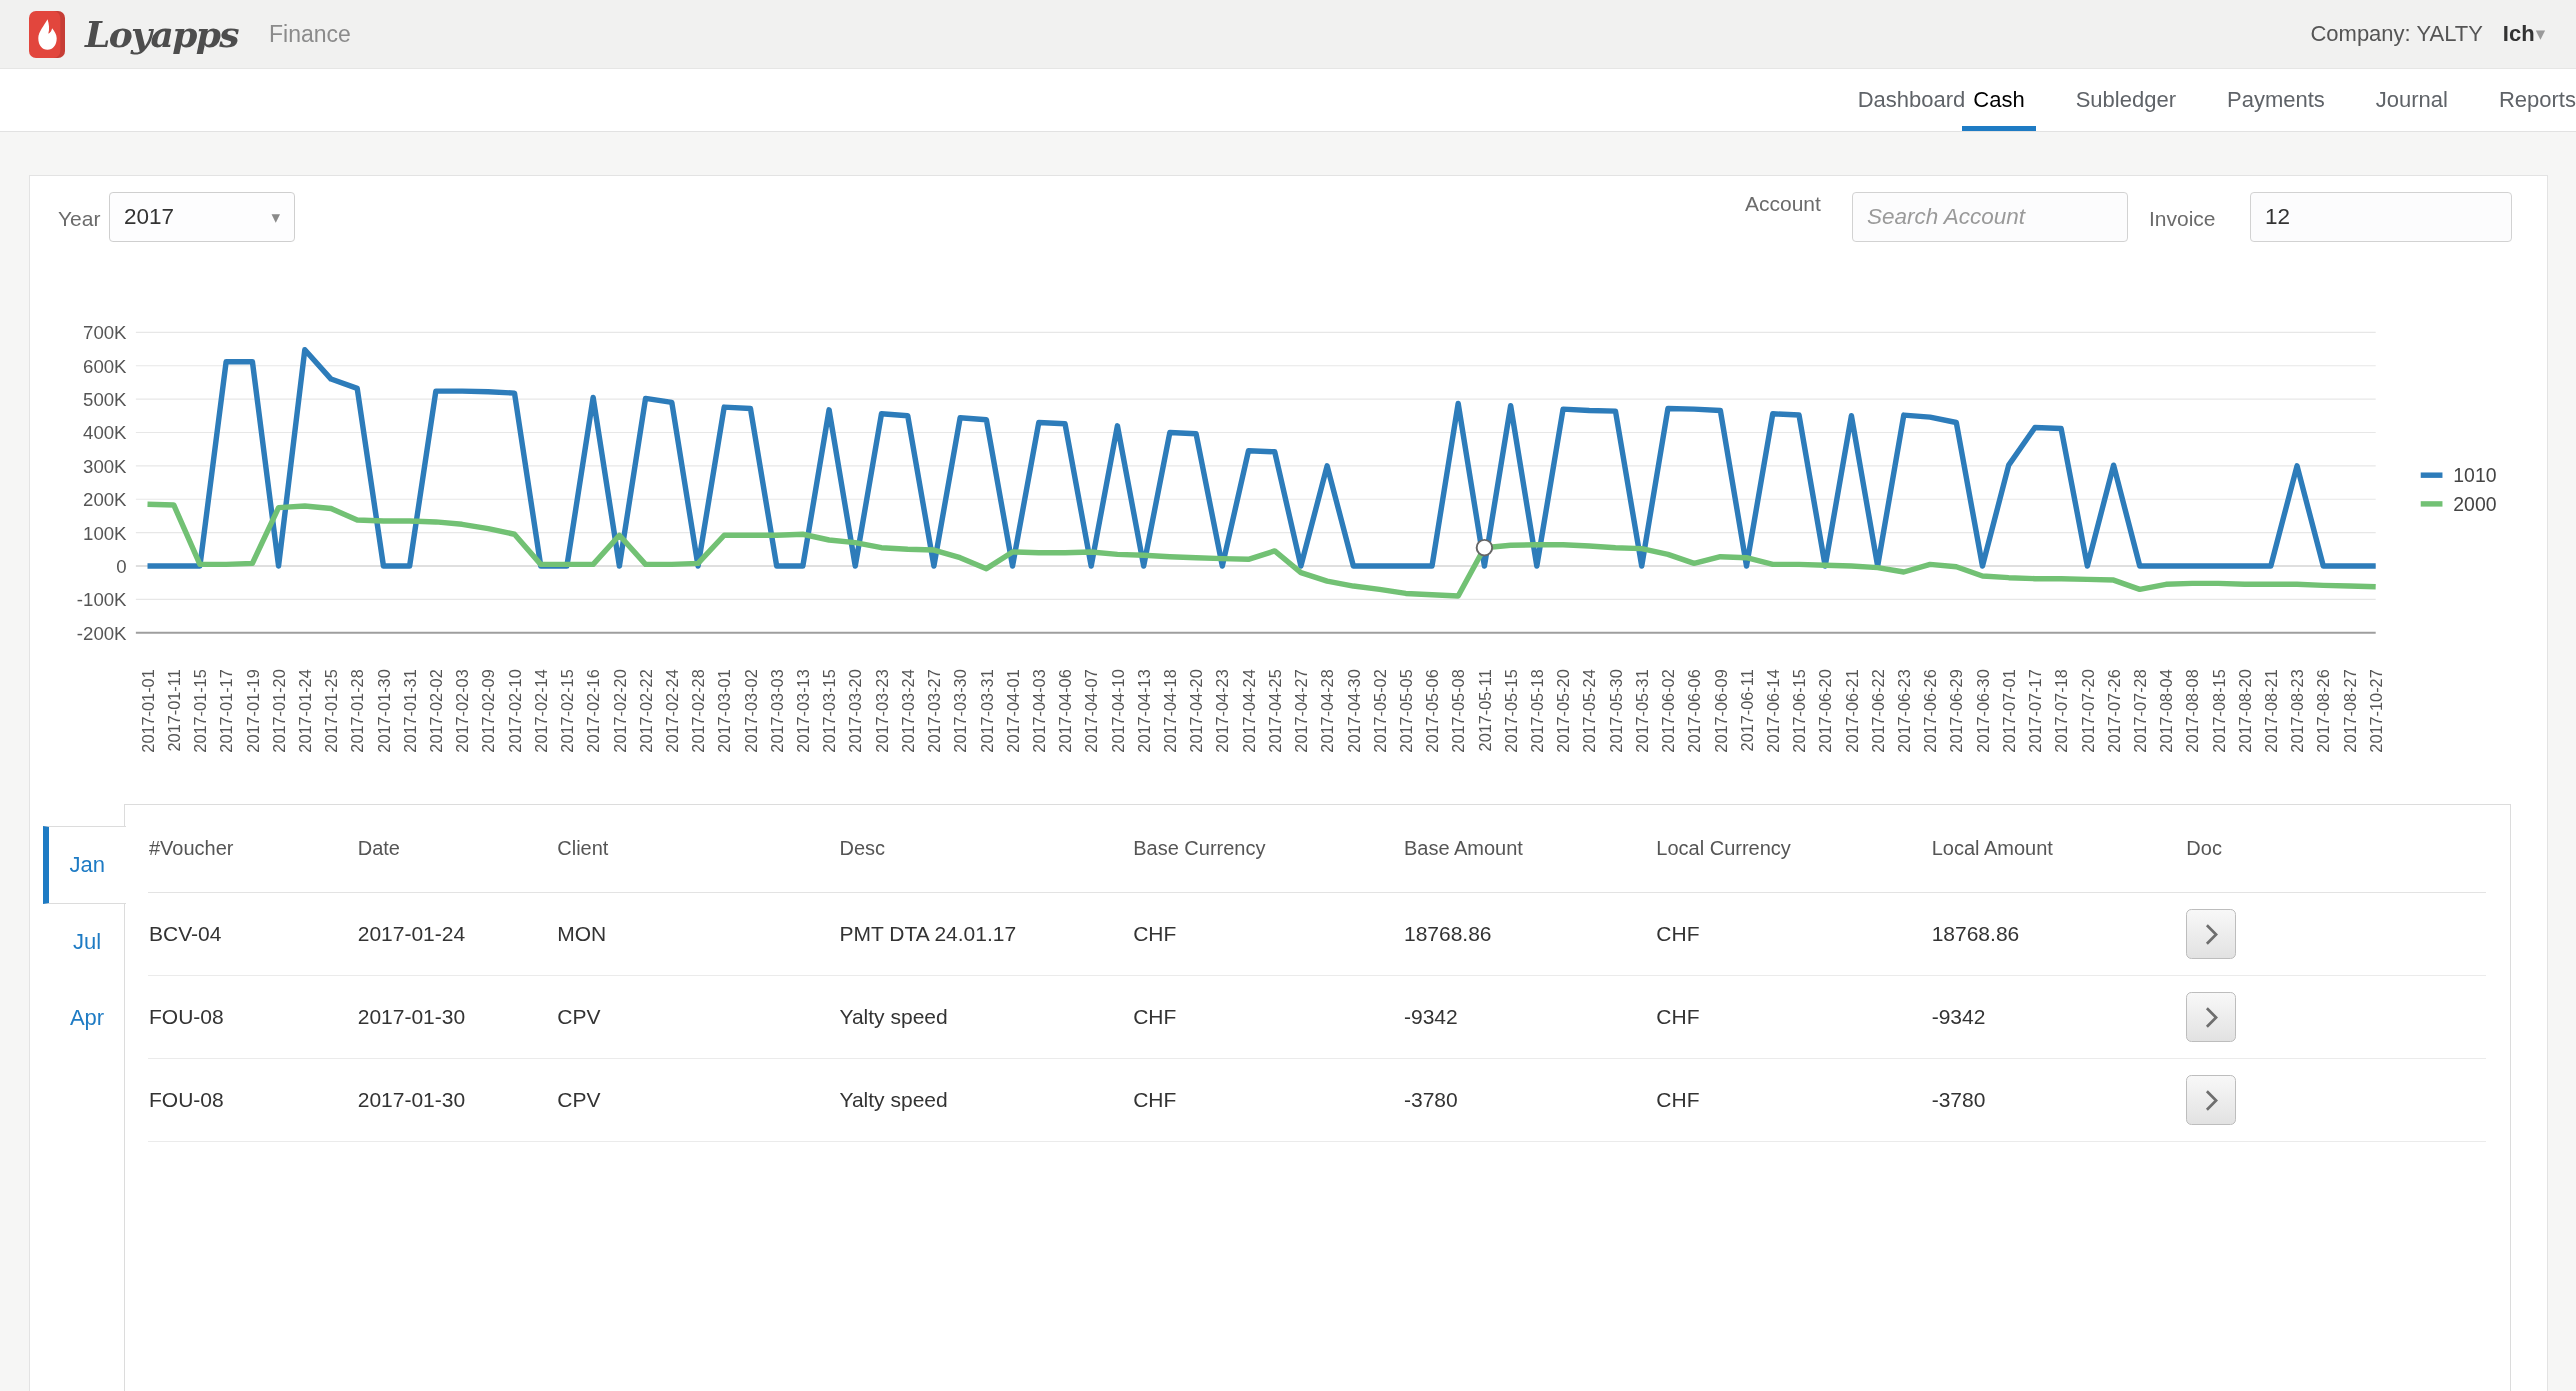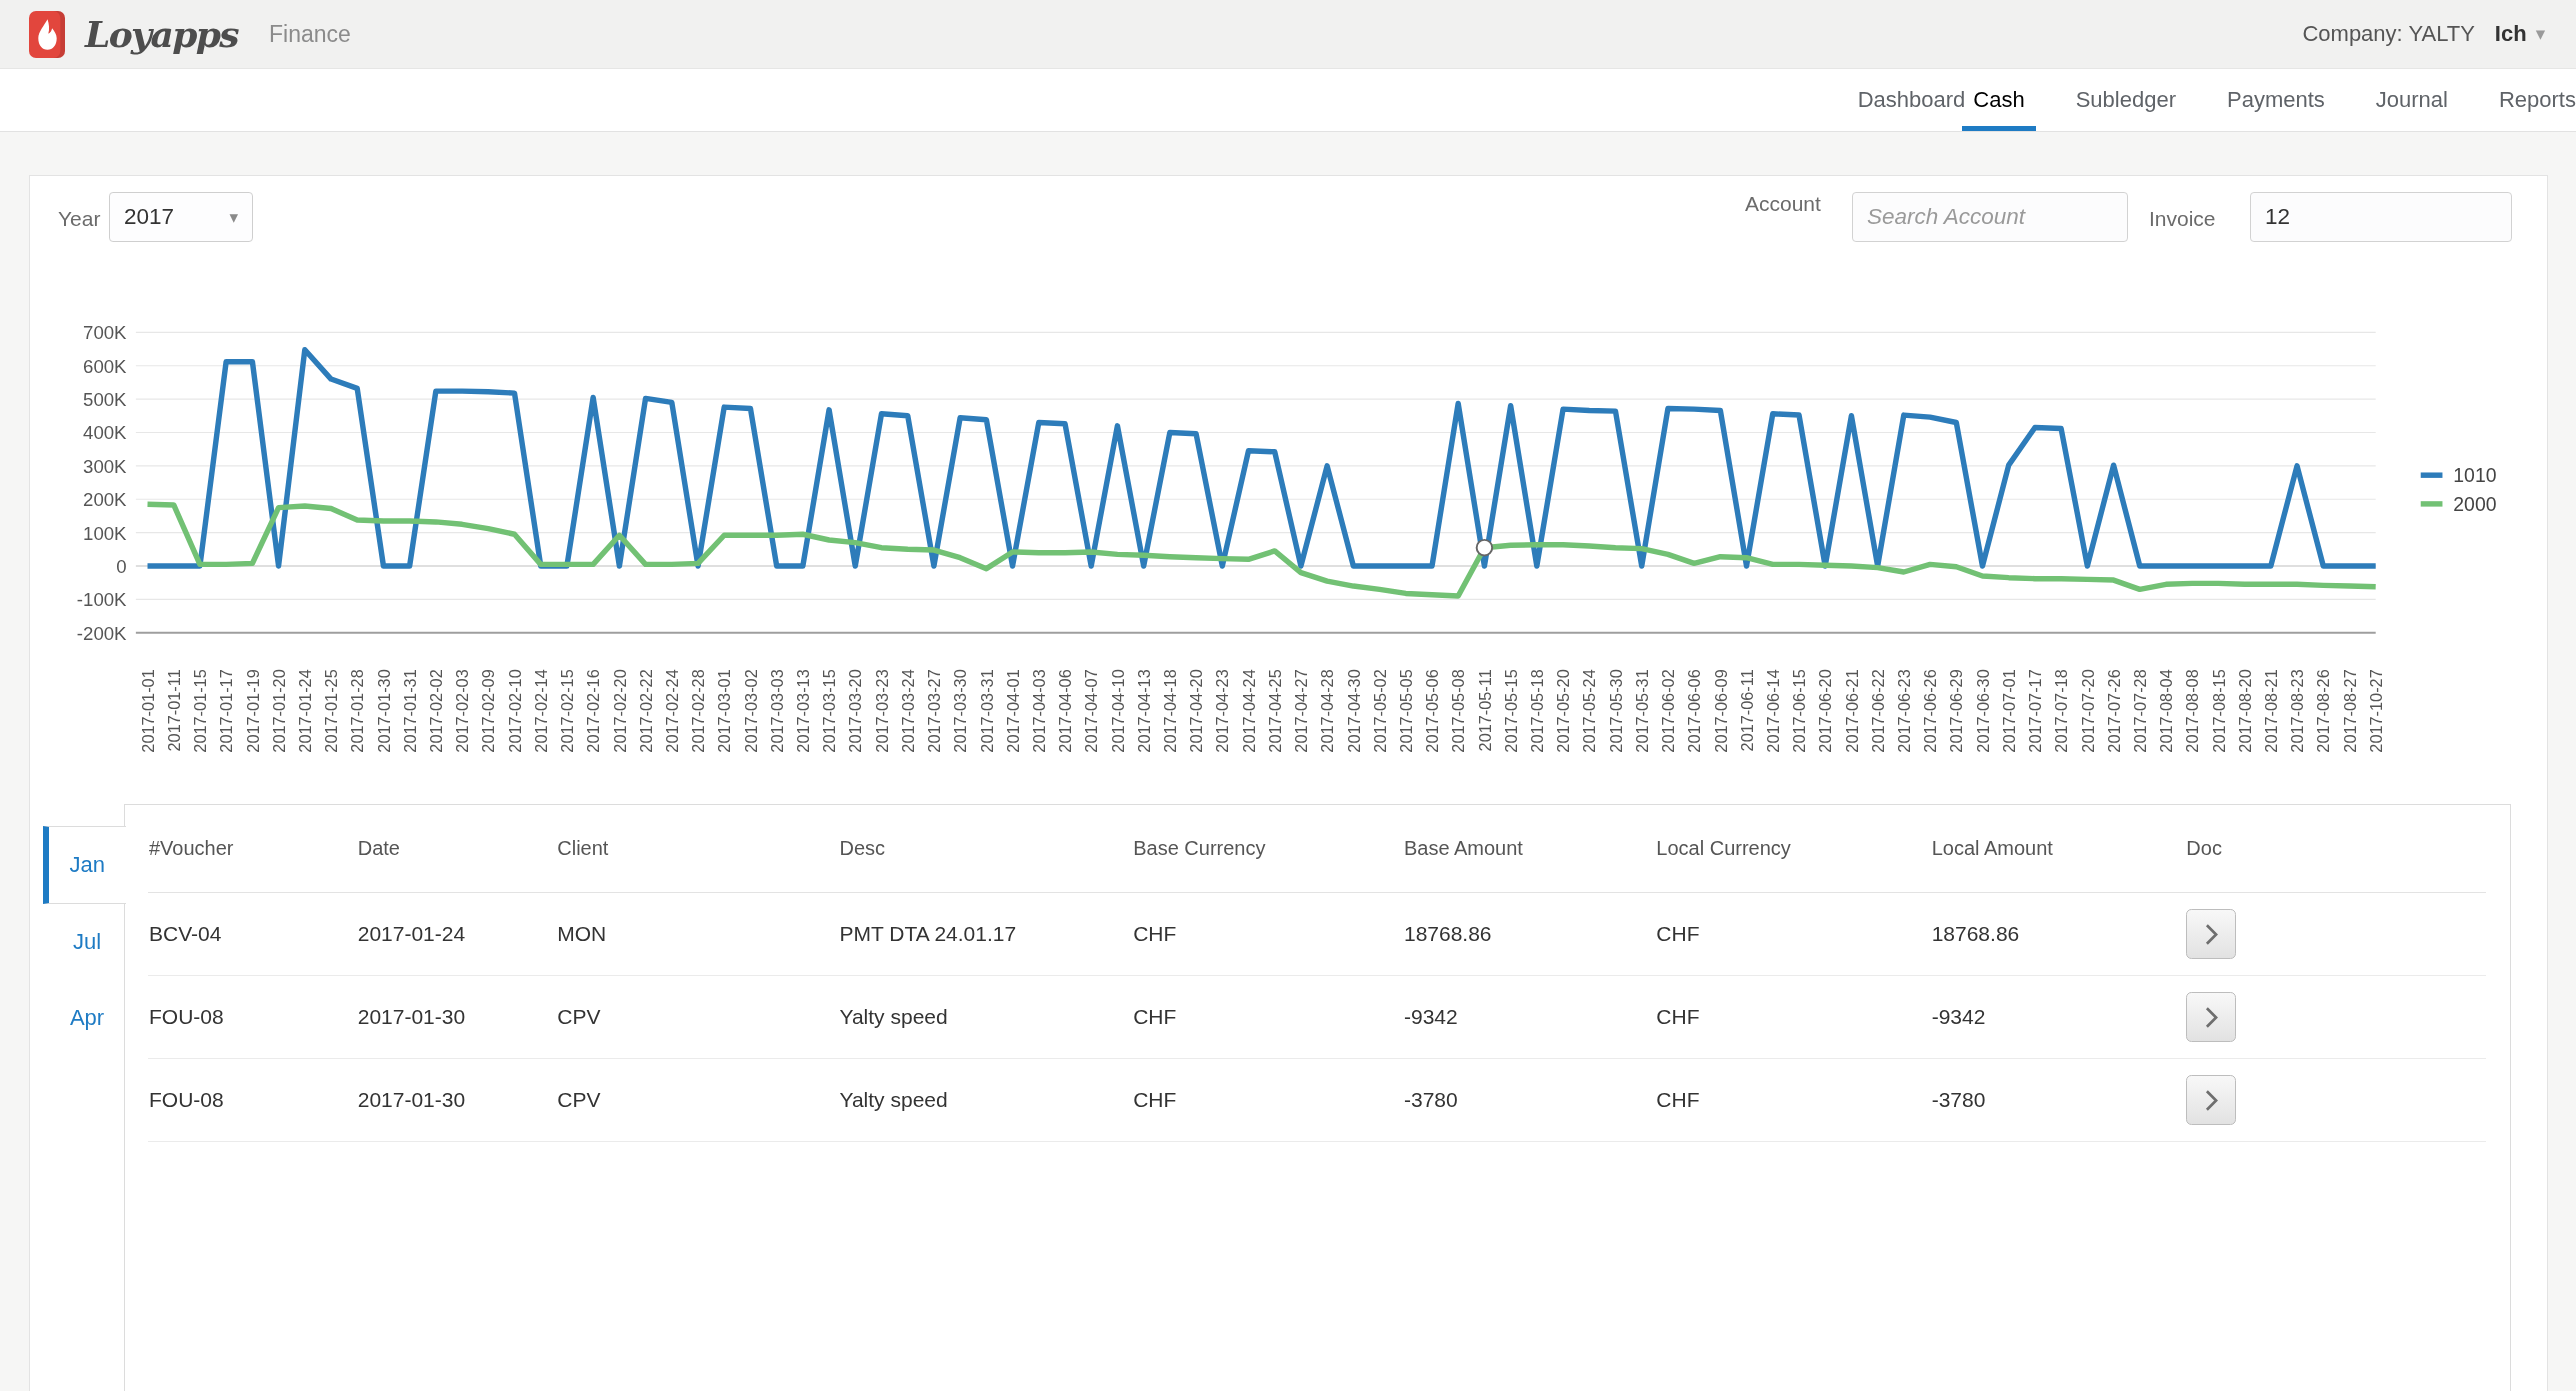--- a/index.html
+++ b/index.html
@@ -9,38 +9,38 @@
   
   .app-header{position:absolute;left:0;top:0;width:100%;height:68px;background:#f1f1f0;
               border-bottom:0.8px solid #e6e6e5;display:flex;align-items:center;justify-content:space-between;}
   .brand-wrap{display:flex;align-items:center;padding-left:29px;gap:9px;}
   .logo{width:36px;height:47px;border-radius:7px;background:#e2463d;display:flex;align-items:center;justify-content:center;
         box-shadow:inset -4.7px 0 0 rgba(0,0,0,0.12);}
   .brand{font-family:"DejaVu Serif", serif;font-style:italic;font-weight:bold;font-size:36px;color:#4d4d4d;
          margin-left:11px;letter-spacing:-1.6px;}
   .app-title{font-size:23px;color:#8b8b8b;margin-left:22px;}
   .header-right{padding-right:31px;font-size:22px;color:#555;display:flex;align-items:center;gap:20px;}
-  .user-menu{display:flex;align-items:center;gap:9px;color:#333;font-weight:bold;cursor:pointer;}
+  .user-menu{display:flex;align-items:center;gap:1px;color:#333;font-weight:bold;cursor:pointer;}
   .caret{color:#9a9a9a;font-size:18.6px;font-weight:normal;}
 
   
   .main-nav{position:absolute;left:0;top:69px;width:100%;height:63px;background:#ffffff;
             border-bottom:0.8px solid #e2e2e2;display:flex;justify-content:flex-end;align-items:stretch;box-sizing:border-box;}
   .nav-item{position:relative;display:flex;align-items:center;margin-left:51px;font-size:22px;color:#5f6368;cursor:pointer;}
   .nav-item.active{color:#000000;margin-left:8px;}
   .nav-item.active::after{content:"";position:absolute;left:-11px;right:-11px;bottom:0;height:4.7px;background:#1e7bc4;}
 
   
   .card{position:absolute;left:29px;top:175px;width:2519px;height:1242px;background:#ffffff;
         border:0.8px solid #e3e3e3;box-sizing:border-box;}
 
   
   .filter-label{position:absolute;font-size:21px;color:#6b6b6b;}
   .year-label{left:58px;top:207px;}
-  .year-select{position:absolute;left:109px;top:192px;width:144px;height:50px;border:0.8px solid #cfcfcf;border-radius:3.9px;
+  .year-select{position:absolute;left:109px;top:192px;width:186px;height:50px;border:0.8px solid #cfcfcf;border-radius:3.9px;
                background:#fdfdfe;display:flex;align-items:center;justify-content:space-between;
                padding:0 14px;box-sizing:border-box;font-size:22.5px;color:#333;cursor:pointer;text-align:center;}
   .select-caret{color:#8a8a8a;font-size:17px;}
   .account-label{left:1745px;top:192px;}
   .account-input{position:absolute;left:1852px;top:192px;width:276px;}
   .invoice-label{left:2149px;top:207px;}
   .invoice-input{position:absolute;left:2250px;top:192px;width:262px;}
   .text-input{height:50px;border:0.8px solid #d2d2d2;border-radius:3.9px;background:#fcfcfd;box-sizing:border-box;
               font-size:22.5px;color:#333;padding:0 14px;font-family:"Liberation Sans", sans-serif;outline:none;}
   .text-input::placeholder{font-style:italic;color:#9a9a9a;}

